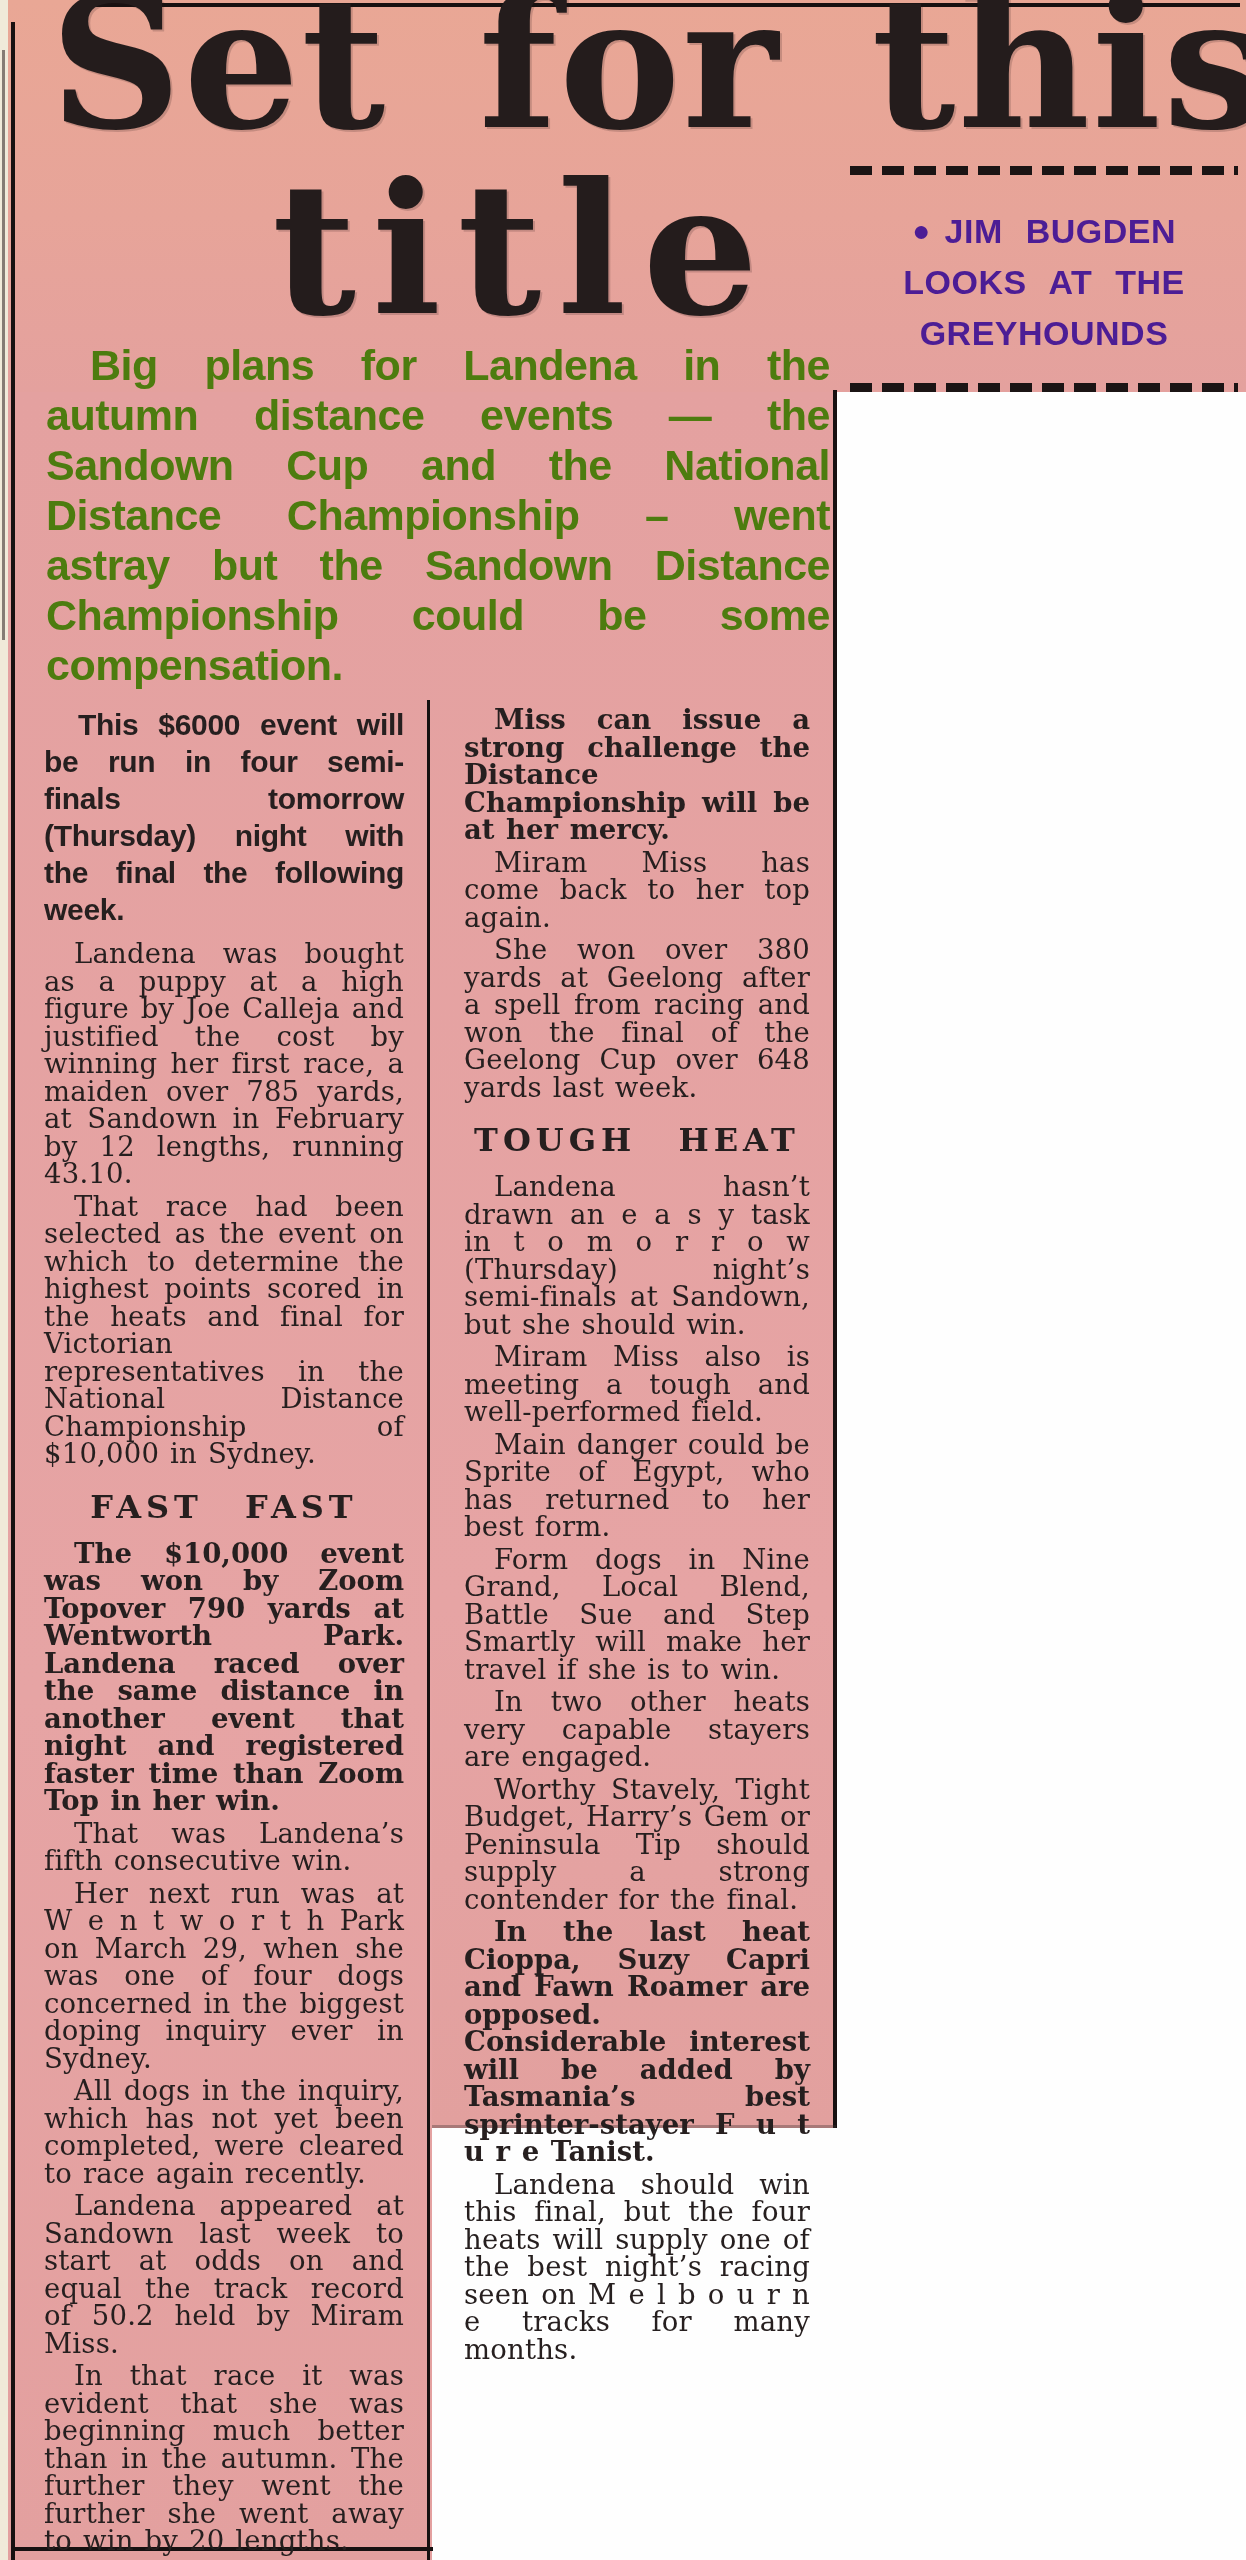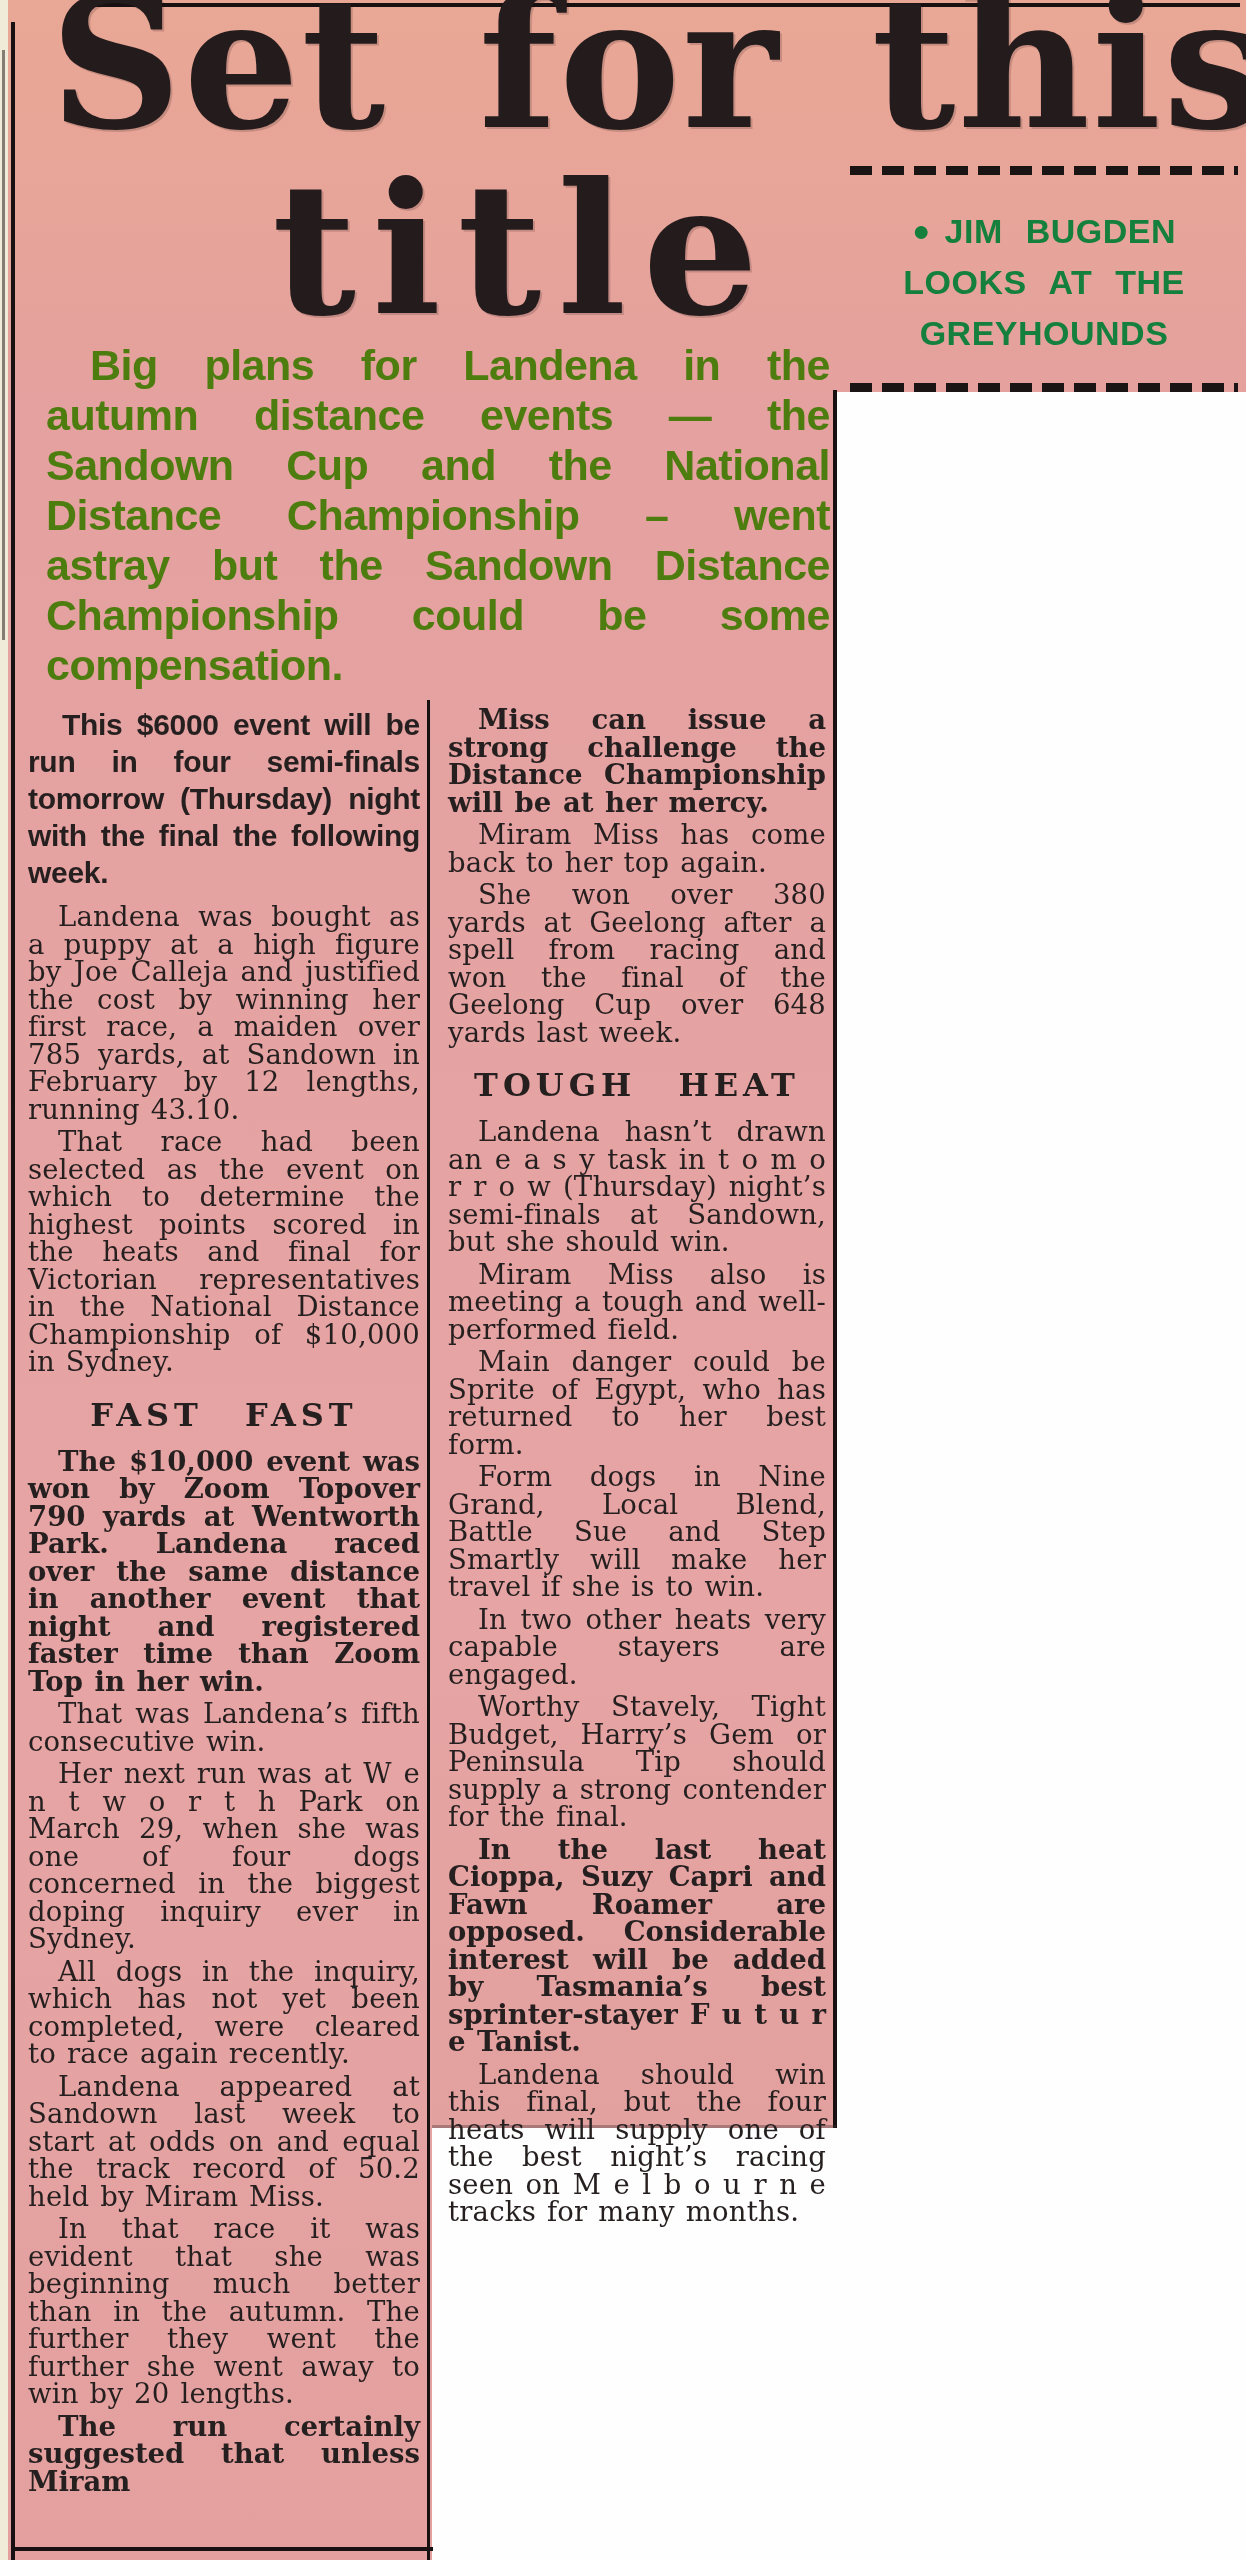--- a/index.html
+++ b/index.html
@@ -28,36 +28,36 @@
   .b-midbottom{left:432px;top:2125px;width:404px;height:3px;background:rgba(60,48,48,.35);}
   .edge-shadow{left:2px;top:50px;width:3px;height:590px;background:rgba(45,32,32,.55);}
   
   .headline{position:absolute;font-family:"DejaVu Serif",serif;font-weight:bold;
             color:#241c1c;line-height:1;white-space:nowrap;
             text-shadow:2px 2px 0 rgba(40,20,20,.18);}
   .h1{left:50px;top:-28px;font-size:182px;letter-spacing:2px;word-spacing:26px;}
   .h2{left:272px;top:158px;font-size:182px;letter-spacing:16px;}
   
   .byline-box{position:absolute;left:850px;top:166px;width:388px;
-              font-family:"Liberation Sans",sans-serif;font-weight:bold;color:#15803d;
+              font-family:"Liberation Sans",sans-serif;font-weight:bold;color:#4c1d95;
               text-align:center;}
   .dash-row{height:9px;background:repeating-linear-gradient(90deg,#1b1414 0,#1b1414 22px,transparent 22px,transparent 32px);}
   .byline-text{padding:30px 0 24px;}
   .byline-line{font-size:34px;line-height:51px;letter-spacing:.5px;word-spacing:13px;}
   .byline-bullet{font-size:30px;margin-right:14px;vertical-align:2px;}
   
   .lead{position:absolute;left:46px;top:340px;width:784px;margin:0;
         font-family:"Liberation Sans",sans-serif;font-weight:bold;
         font-size:43px;line-height:50px;letter-spacing:-.5px;word-spacing:7px;
         text-align:justify;text-indent:44px;color:#4d7c0f;}
   
   .col{position:absolute;top:706px;text-align:justify;color:#261f1f;}
   .col-left{left:28px;width:392px;}
   .col-right{left:448px;width:378px;}
-  .col p{margin:0 0 5px;}
+  .col p{margin:0 16px 5px;}
   .col p.body{font-size:27.5px;line-height:27.5px;letter-spacing:.2px;word-spacing:2px;text-indent:30px;}
   .col p.bold{font-size:27.5px;line-height:27.5px;letter-spacing:0;word-spacing:2px;
               text-indent:30px;font-weight:bold;}
   .col p.intro{font-family:"Liberation Sans",sans-serif;font-weight:bold;
                font-size:30px;line-height:37px;letter-spacing:-.3px;word-spacing:5px;
                text-indent:34px;margin-bottom:12px;}
   .col p.subhead{font-weight:bold;font-size:32px;line-height:42px;text-align:center;
                  letter-spacing:5px;word-spacing:26px;text-indent:0;margin:18px 0 12px;}
 </style>
 </head>

